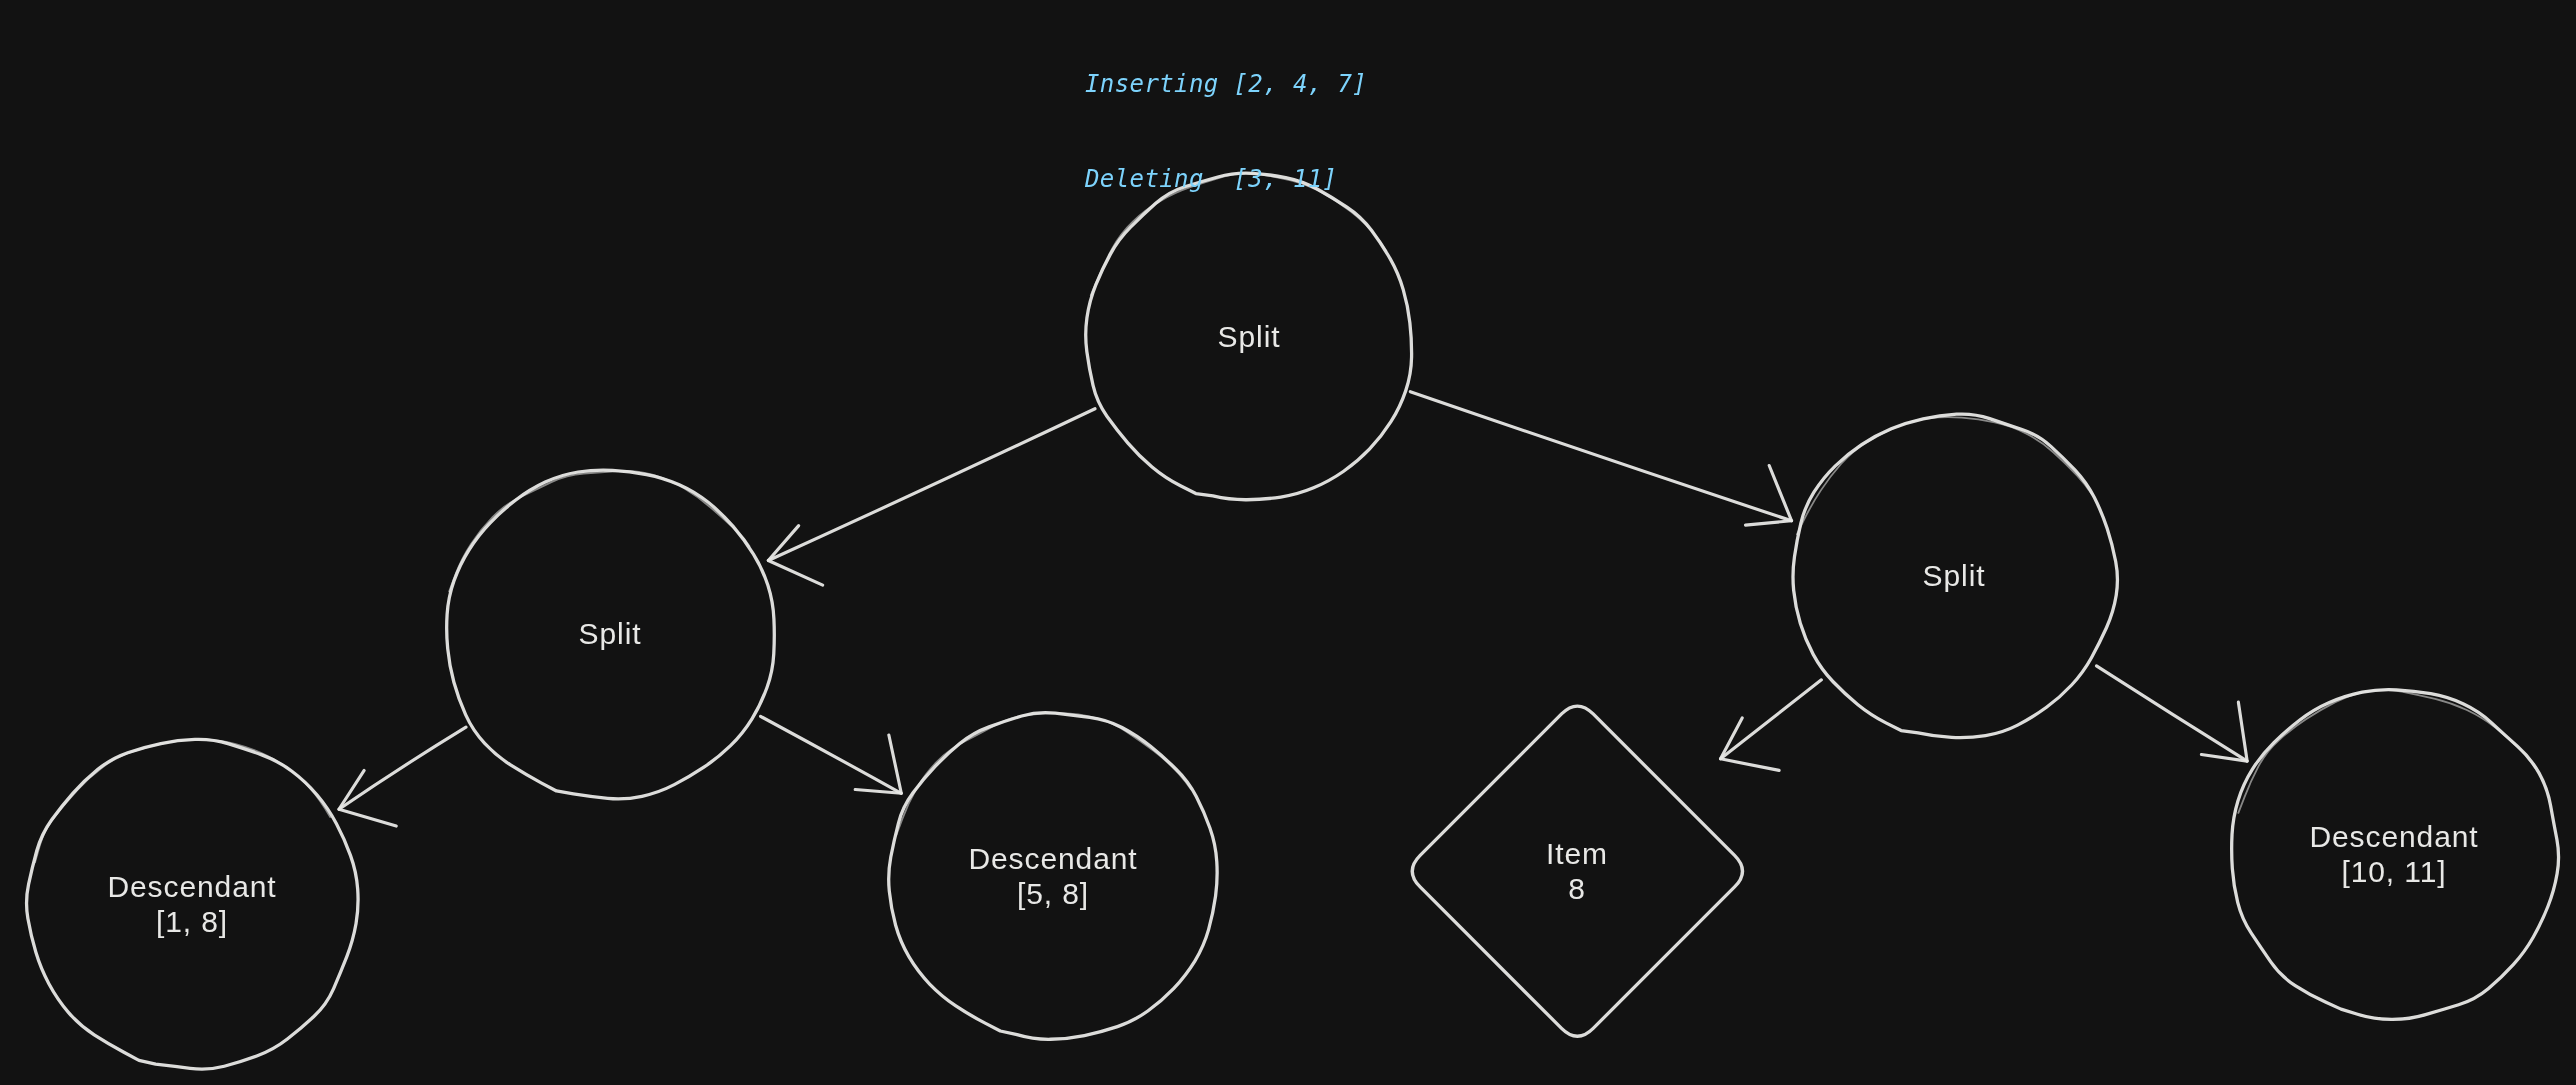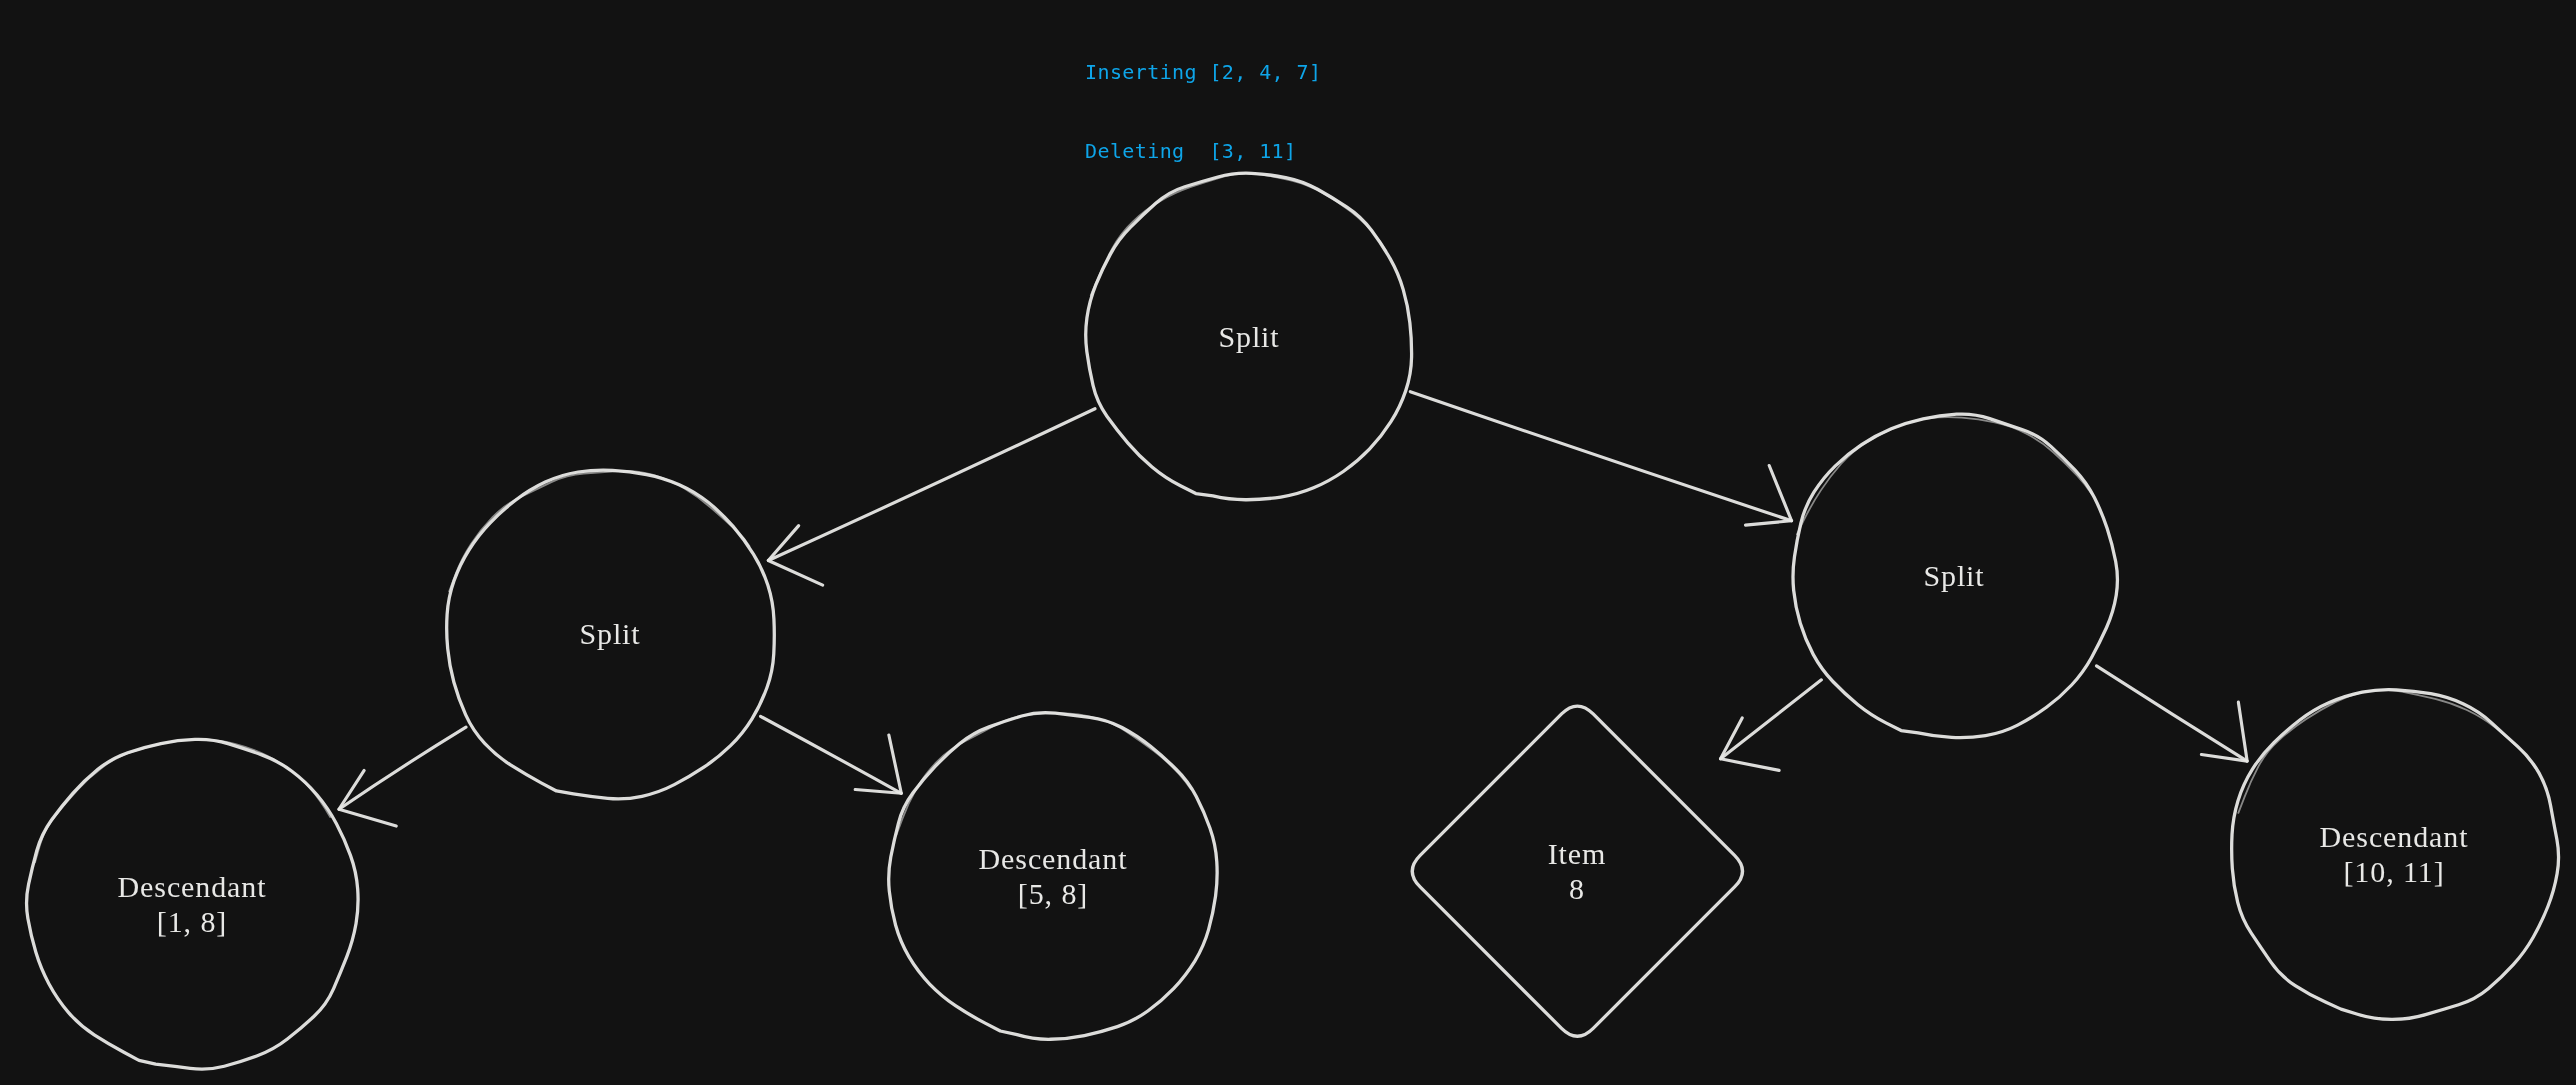--- a/index.html
+++ b/index.html
@@ -25,35 +25,36 @@
     top: 0;
     left: 0;
     width: 2576px;
     height: 1086px;
   }
   .node-label {
     position: absolute;
     transform: translate(-50%, -50%);
     text-align: center;
     color: #e8e8e6;
-    font-family: Liberation Serif, serif;
+    font-family: Liberation Sans, sans-serif;
     font-size: 30px;
     line-height: 1.18;
     letter-spacing: 0.9px;
     white-space: pre;
     pointer-events: none;
   }
   .header-text {
     position: absolute;
-    color: #0ea5e9;
+    color: #7dd3fc;
     font-family: "DejaVu Sans Mono", monospace;
-    font-size: 20px;
+    font-size: 24px;
     line-height: 1.32;
     letter-spacing: 0.4px;
     white-space: pre;
+    font-style: italic;
   }
   .hdr-line { display: block; }
 </style>
 </head>
 <body>
 
 <div id="stage">
 
   <svg id="canvas" viewBox="0 0 3454 1456" xmlns="http://www.w3.org/2000/svg">
       <g>

